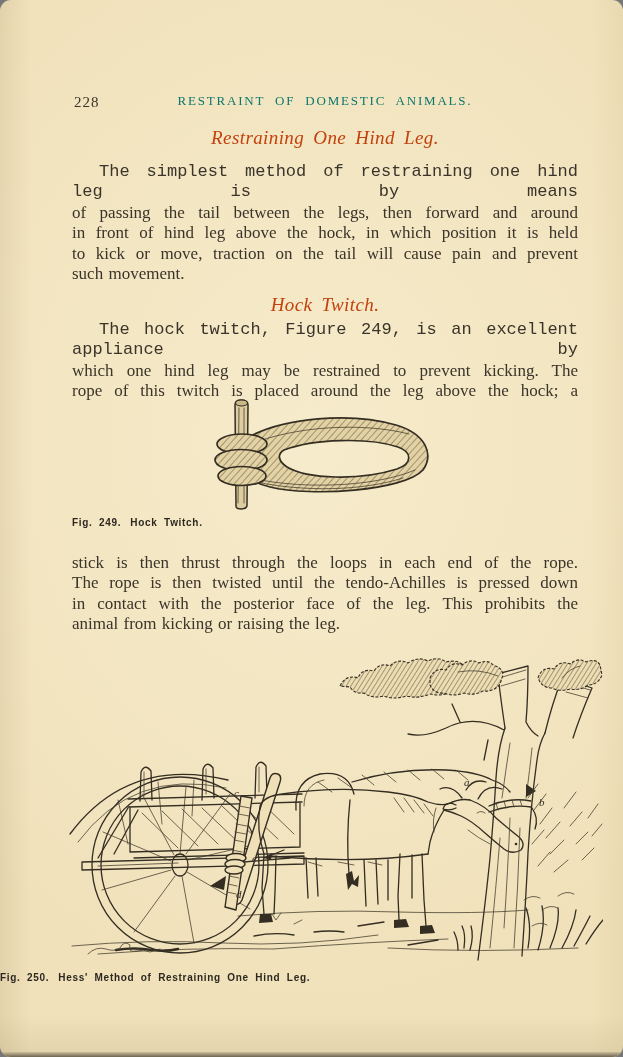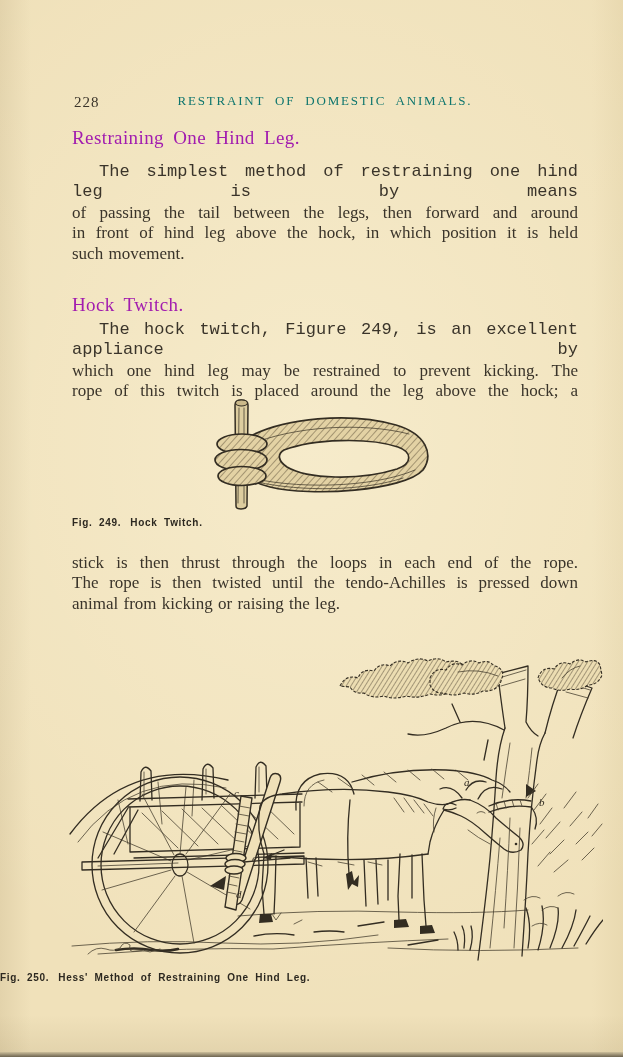--- a/index.html
+++ b/index.html
@@ -1,37 +1,38 @@
 <!DOCTYPE html>
 <html><head>
 <meta charset="utf-8">
 <style>
   html,body { margin:0; padding:0; background:#777; }
   .page {
     position:relative; width:623px; height:1057px; overflow:hidden;
     background:#f0e1ba;
     font-family:"Liberation Serif", serif;
     color:#3a342a;
+    border-radius:11px;
   }
   .page::before{
     content:""; position:absolute; inset:0; pointer-events:none;
     background:
       radial-gradient(ellipse 120% 85% at 50% 42%, rgba(255,250,228,0.40), rgba(255,250,228,0) 65%),
       linear-gradient(90deg, rgba(110,85,40,0.10), rgba(110,85,40,0) 5%, rgba(110,85,40,0) 95%, rgba(200,180,130,0.18)),
       linear-gradient(0deg, rgba(100,80,40,0.10), rgba(100,80,40,0) 4%);
   }
   .bottom-edge{ position:absolute; left:0; right:0; bottom:0; height:5px;
     background:linear-gradient(#cdbf9b,#6d6450); }
 
   .header-row{ position:absolute; top:92px; left:72px; width:506px; height:20px; }
   .page-number{ position:absolute; left:2px; top:2px; font-size:15px; letter-spacing:1px; }
   .running-title{ text-align:center; font-size:13px; letter-spacing:1.8px; word-spacing:5px; padding-top:1px; color:#0f766e; }
 
-  .section-heading{ position:absolute; left:72px; width:506px; 
-    font-size:19px; word-spacing:4px; letter-spacing:0.4px; color:#a21caf; }
+  .section-heading{ position:absolute; left:72px; width:506px; text-align:center;
+    font-style:italic; font-size:19px; word-spacing:4px; letter-spacing:0.4px; color:#c2410c; }
   #heading1{ top:127px; }
   #heading2{ top:294px; }
 
   .para{ position:absolute; left:72px; width:506px; font-size:17px; line-height:20.4px; word-spacing:1px; }
   #para1{ top:162px; }
   #para2{ top:320px; }
   #para3{ top:553px; }
   .jline{ text-align:justify; text-align-last:justify; }
   .jline.last{ text-align:justify; text-align-last:left; }
   .ind{ text-indent:27px;font-family:Liberation Mono, monospace; }
@@ -64,20 +65,21 @@
   <div class="header-row">
     <span class="page-number">228</span>
     <div class="running-title">RESTRAINT OF DOMESTIC ANIMALS.</div>
   </div>
 
   <div id="heading1" class="section-heading">Restraining One Hind Leg.</div>
   <div id="para1" class="para">
     <div class="jline ind">The simplest method of restraining one hind leg is by means</div>
     <div class="jline">of passing the tail between the legs, then forward and around</div>
     <div class="jline">in front of hind leg above the hock, in which position it is held</div>
+    <div class="jline">to kick or move, traction on the tail will cause pain and prevent</div>
     <div class="jline last">such movement.</div>
   </div>
 
   <div id="heading2" class="section-heading">Hock Twitch.</div>
   <div id="para2" class="para">
     <div class="jline ind">The hock twitch, Figure 249, is an excellent appliance by</div>
     <div class="jline">which one hind leg may be restrained to prevent kicking.  The</div>
     <div class="jline">rope of this twitch is placed around the leg above the hock; a</div>
   </div>
 
@@ -108,20 +110,21 @@
       </g>
     </svg>
   </div>
   <div id="caption249" class="fig-caption">
     <span class="cap-label">Fig. 249.</span><span>Hock Twitch.</span>
   </div>
 
   <div id="para3" class="para">
     <div class="jline">stick is then thrust through the loops in each end of the rope.</div>
     <div class="jline">The rope is then twisted until the tendo-Achilles is pressed down</div>
+    <div class="jline">in contact with the posterior face of the leg.  This prohibits the</div>
     <div class="jline last">animal from kicking or raising the leg.</div>
   </div>
 
   <div class="fig250-wrap">
     <svg width="545" height="315" viewBox="0 0 545 315">
 
       <g>
         <path class="sk-thin" d="M14,298 Q90,291 165,295 T320,287"></path>
         <path class="sk-thin" d="M40,306 Q130,299 215,301 Q310,294 390,291"></path>
         <path class="sk-thin" d="M180,268 Q260,261 340,264 Q420,266 470,262"></path>

